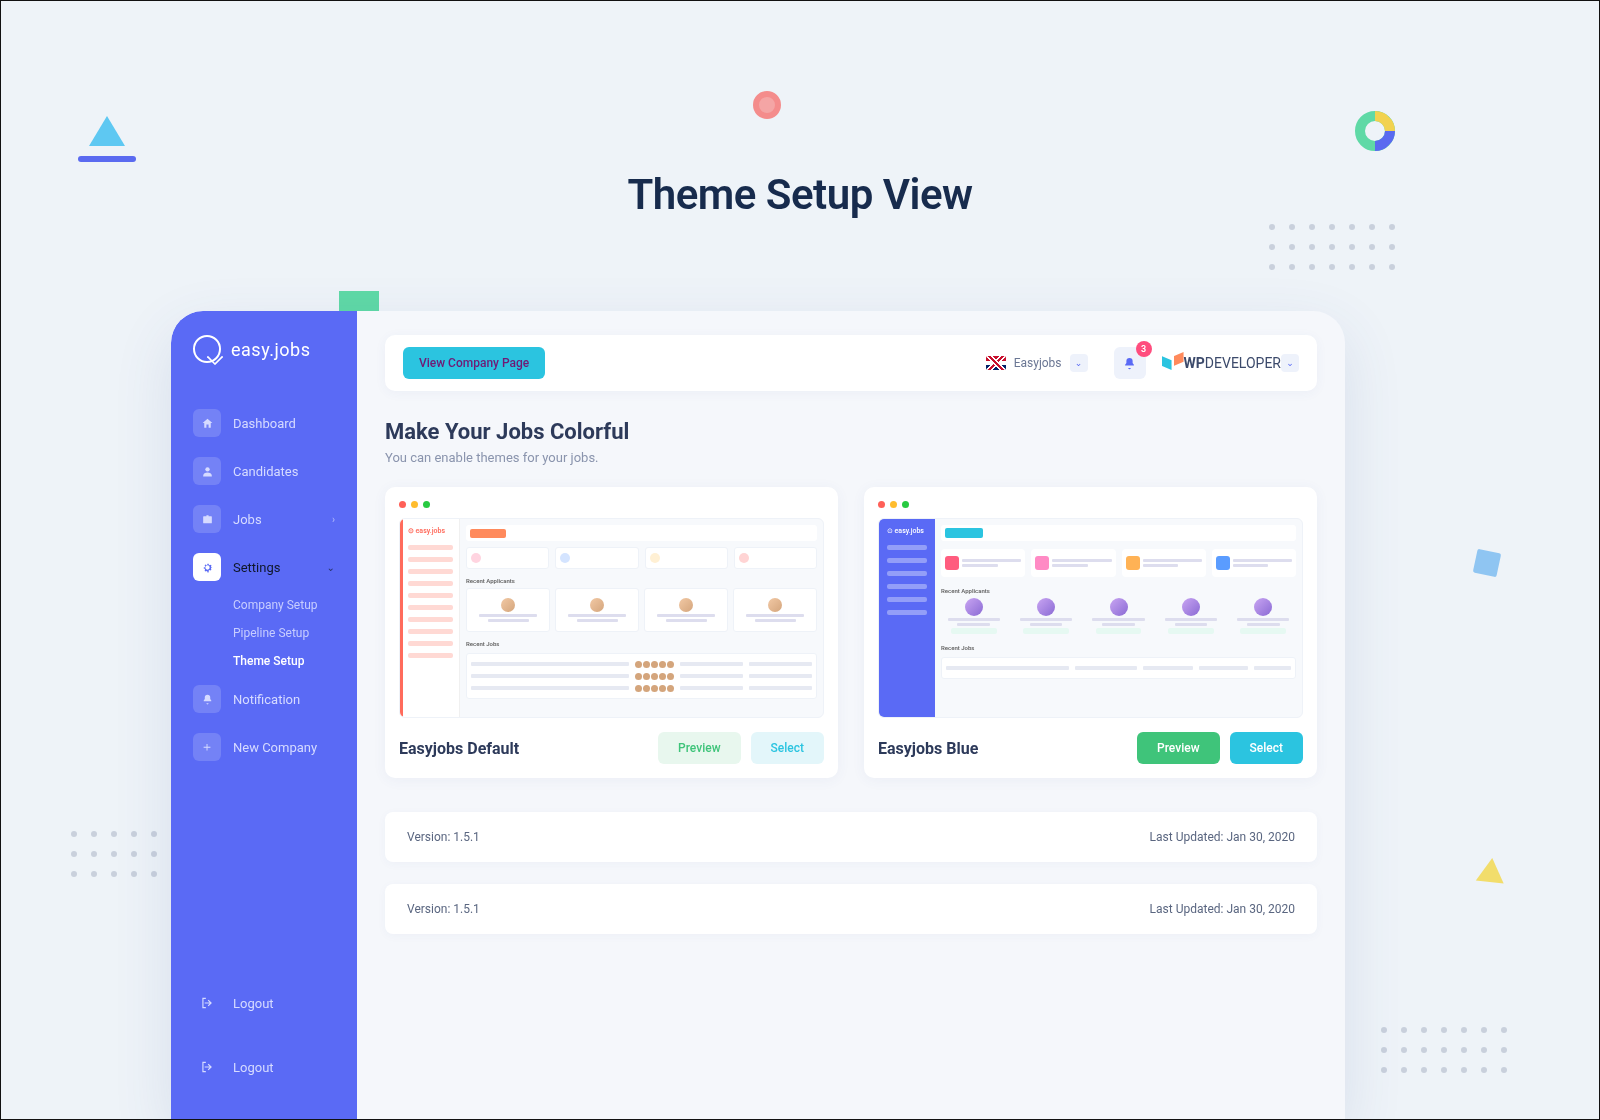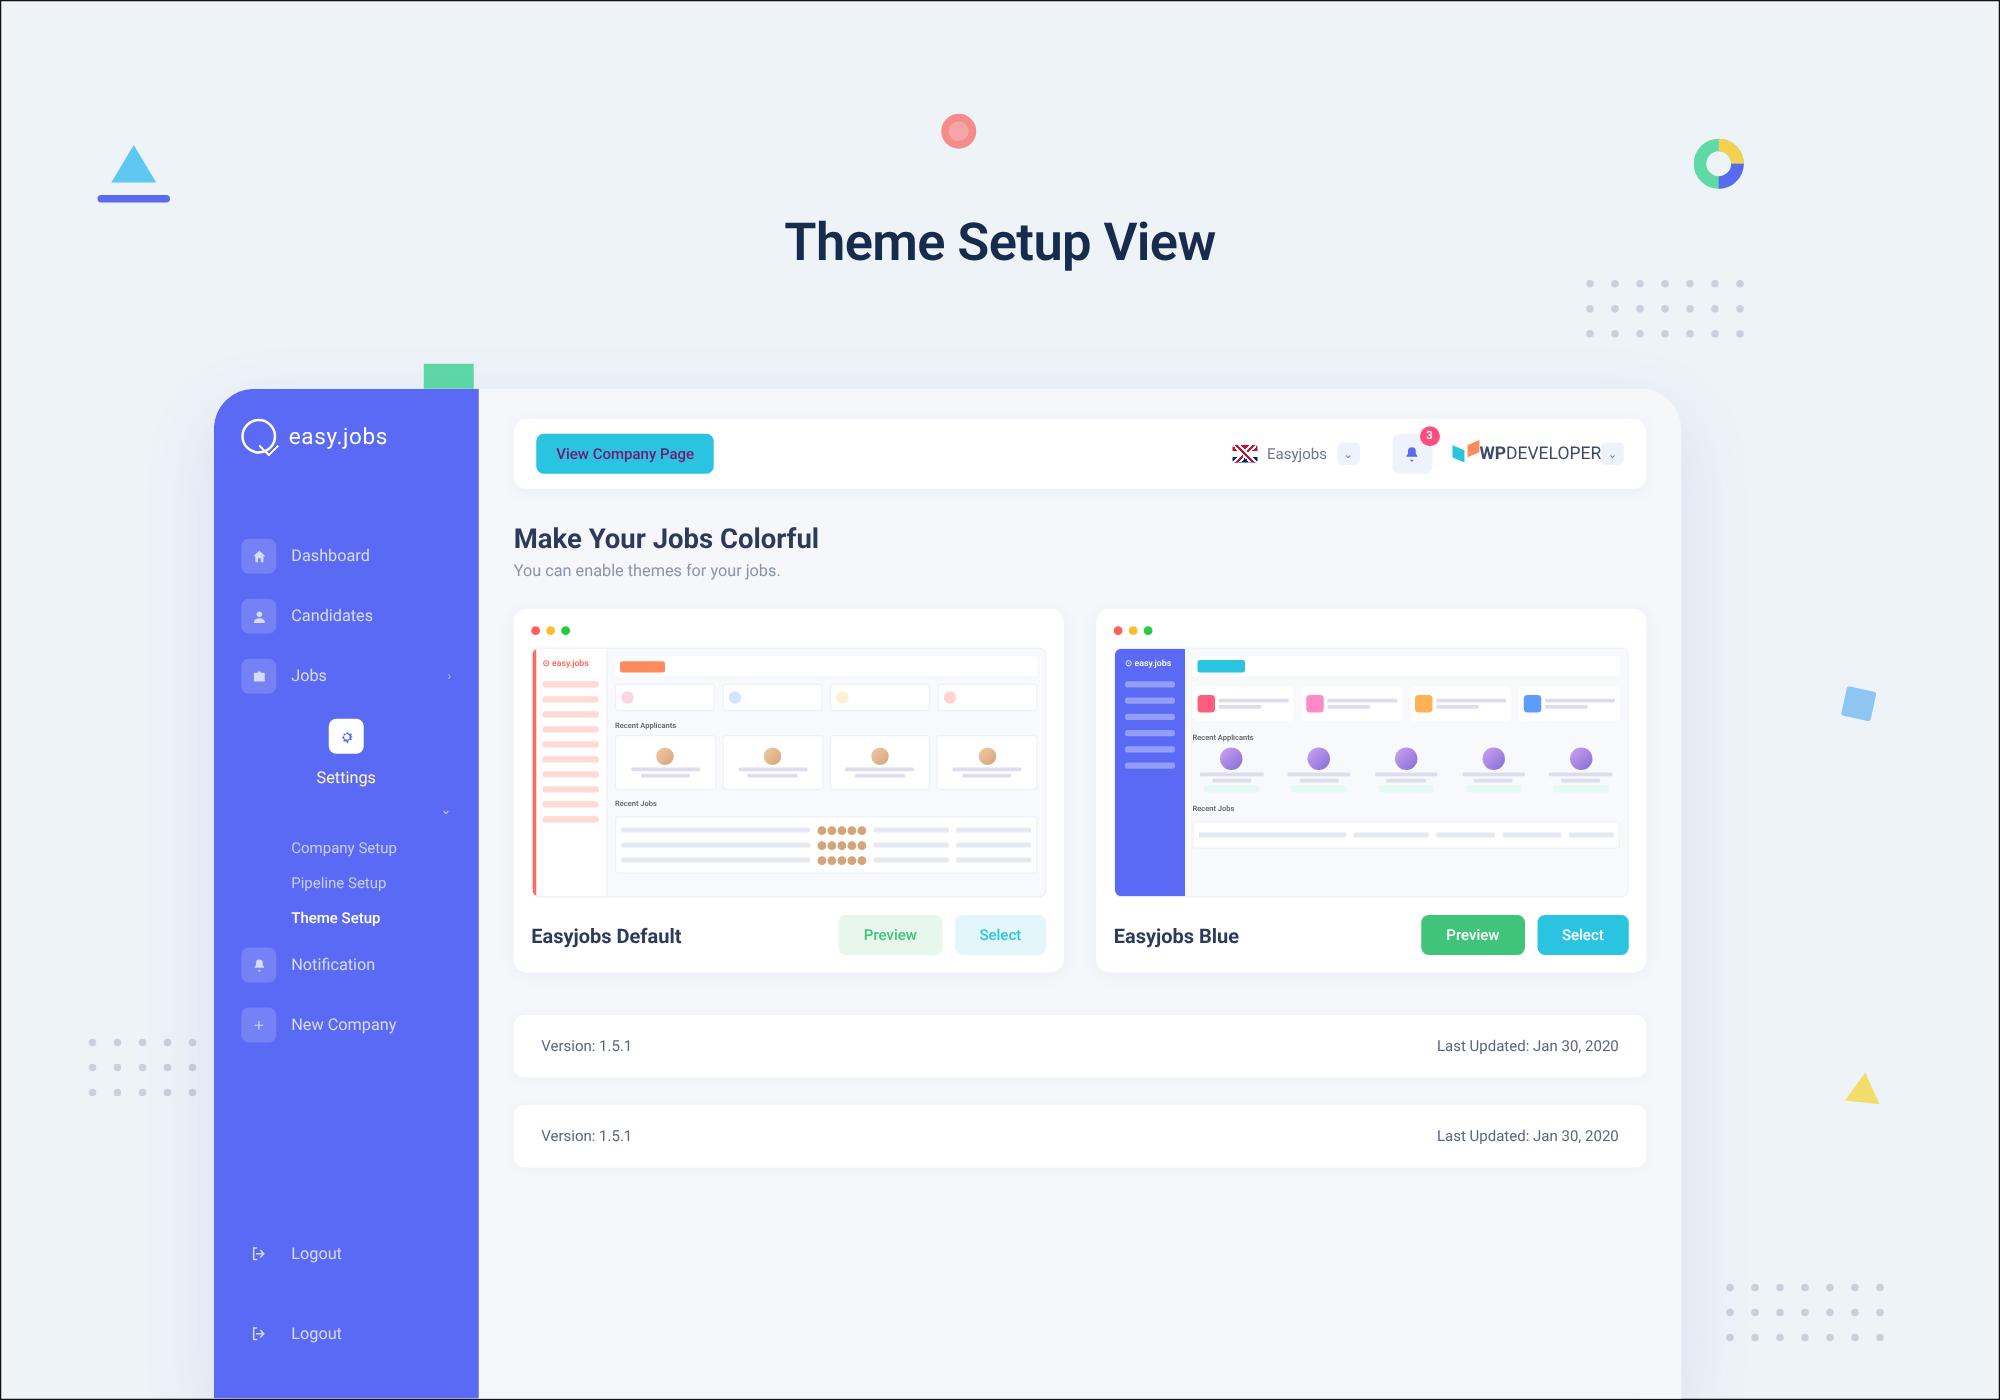--- a/index.html
+++ b/index.html
@@ -18,28 +18,28 @@
 .deco-dots.bl { left: 70px; top: 830px; }
 .deco-dots.br { right: 92px; bottom: 46px; }
 .deco-blue-sq { position: absolute; right: 100px; top: 550px; width: 24px; height: 24px; background: #8fc5f2; transform: rotate(12deg); border-radius: 2px; }
 .deco-yellow-tri { position: absolute; right: 94px; top: 857px; width: 0; height: 0; border-left: 14px solid transparent; border-right: 14px solid transparent; border-bottom: 24px solid #f2dd6b; transform: rotate(6deg); }
 
 .page-title { position: absolute; left: 50%; transform: translateX(-50%); top: 169px; font-size: 42px; font-weight: 600; color: #172b4d; letter-spacing: -0.5px; }
 
 .app { position: absolute; left: 170px; top: 310px; right: 254px; bottom: 0; background: #f5f7fb; border-radius: 32px 32px 0 0; display: flex; overflow: hidden; box-shadow: 0 20px 60px rgba(60,80,150,0.12); }
 
 
-.sidebar { width: 212px; background: #5a6af5; color: #fff; padding: 24px 0 0; display: flex; flex-direction: column; border-radius: 32px 0 0 0; gap: 22px; }
+.sidebar { width: 186px; background: #5a6af5; color: #fff; padding: 24px 0 0; display: flex; flex-direction: column; border-radius: 32px 0 0 0; }
 .logo { display: flex; align-items: center; gap: 10px; padding: 0 22px 36px; }
 .logo-icon { width: 28px; height: 28px; border: 2.5px solid #fff; border-radius: 50%; position: relative; }
 .logo-icon::after { content: ''; position: absolute; right: -2px; bottom: -2px; width: 10px; height: 10px; border-right: 2.5px solid #fff; border-bottom: 2.5px solid #fff; transform: rotate(45deg); border-radius: 1px; }
 .logo-text { font-size: 18px; font-weight: 400; letter-spacing: 0.5px; }
 .nav { flex: 1; }
 .nav-item { display: flex; align-items: center; gap: 12px; padding: 10px 22px; font-size: 13px; color: #d6dbff; cursor: pointer; text-align: center; }
-.nav-item.active { color: #fef9c3; flex-direction: column; }
+.nav-item.active { color: #0f172a; }
 .nav-icon { width: 28px; height: 28px; background: rgba(255,255,255,0.16); border-radius: 6px; display: flex; align-items: center; justify-content: center; font-size: 13px; }
 .nav-item.active .nav-icon { background: #fff; color: #5a6af5; }
 .nav-item .chev { margin-left: auto; font-size: 10px; opacity: 0.7; }
 .sub-item { padding: 7px 22px 7px 62px; font-size: 12px; color: #c7cdff; cursor: pointer; }
 .sub-item.active { color: #fff; font-weight: 500; }
 .nav-footer { padding-bottom: 20px; margin-top: auto; }
 .nav-footer .nav-item { padding: 18px 22px; }
 .logout-icon { width: 28px; height: 28px; display: flex; align-items: center; justify-content: center; color: #d6dbff; }
 
 

